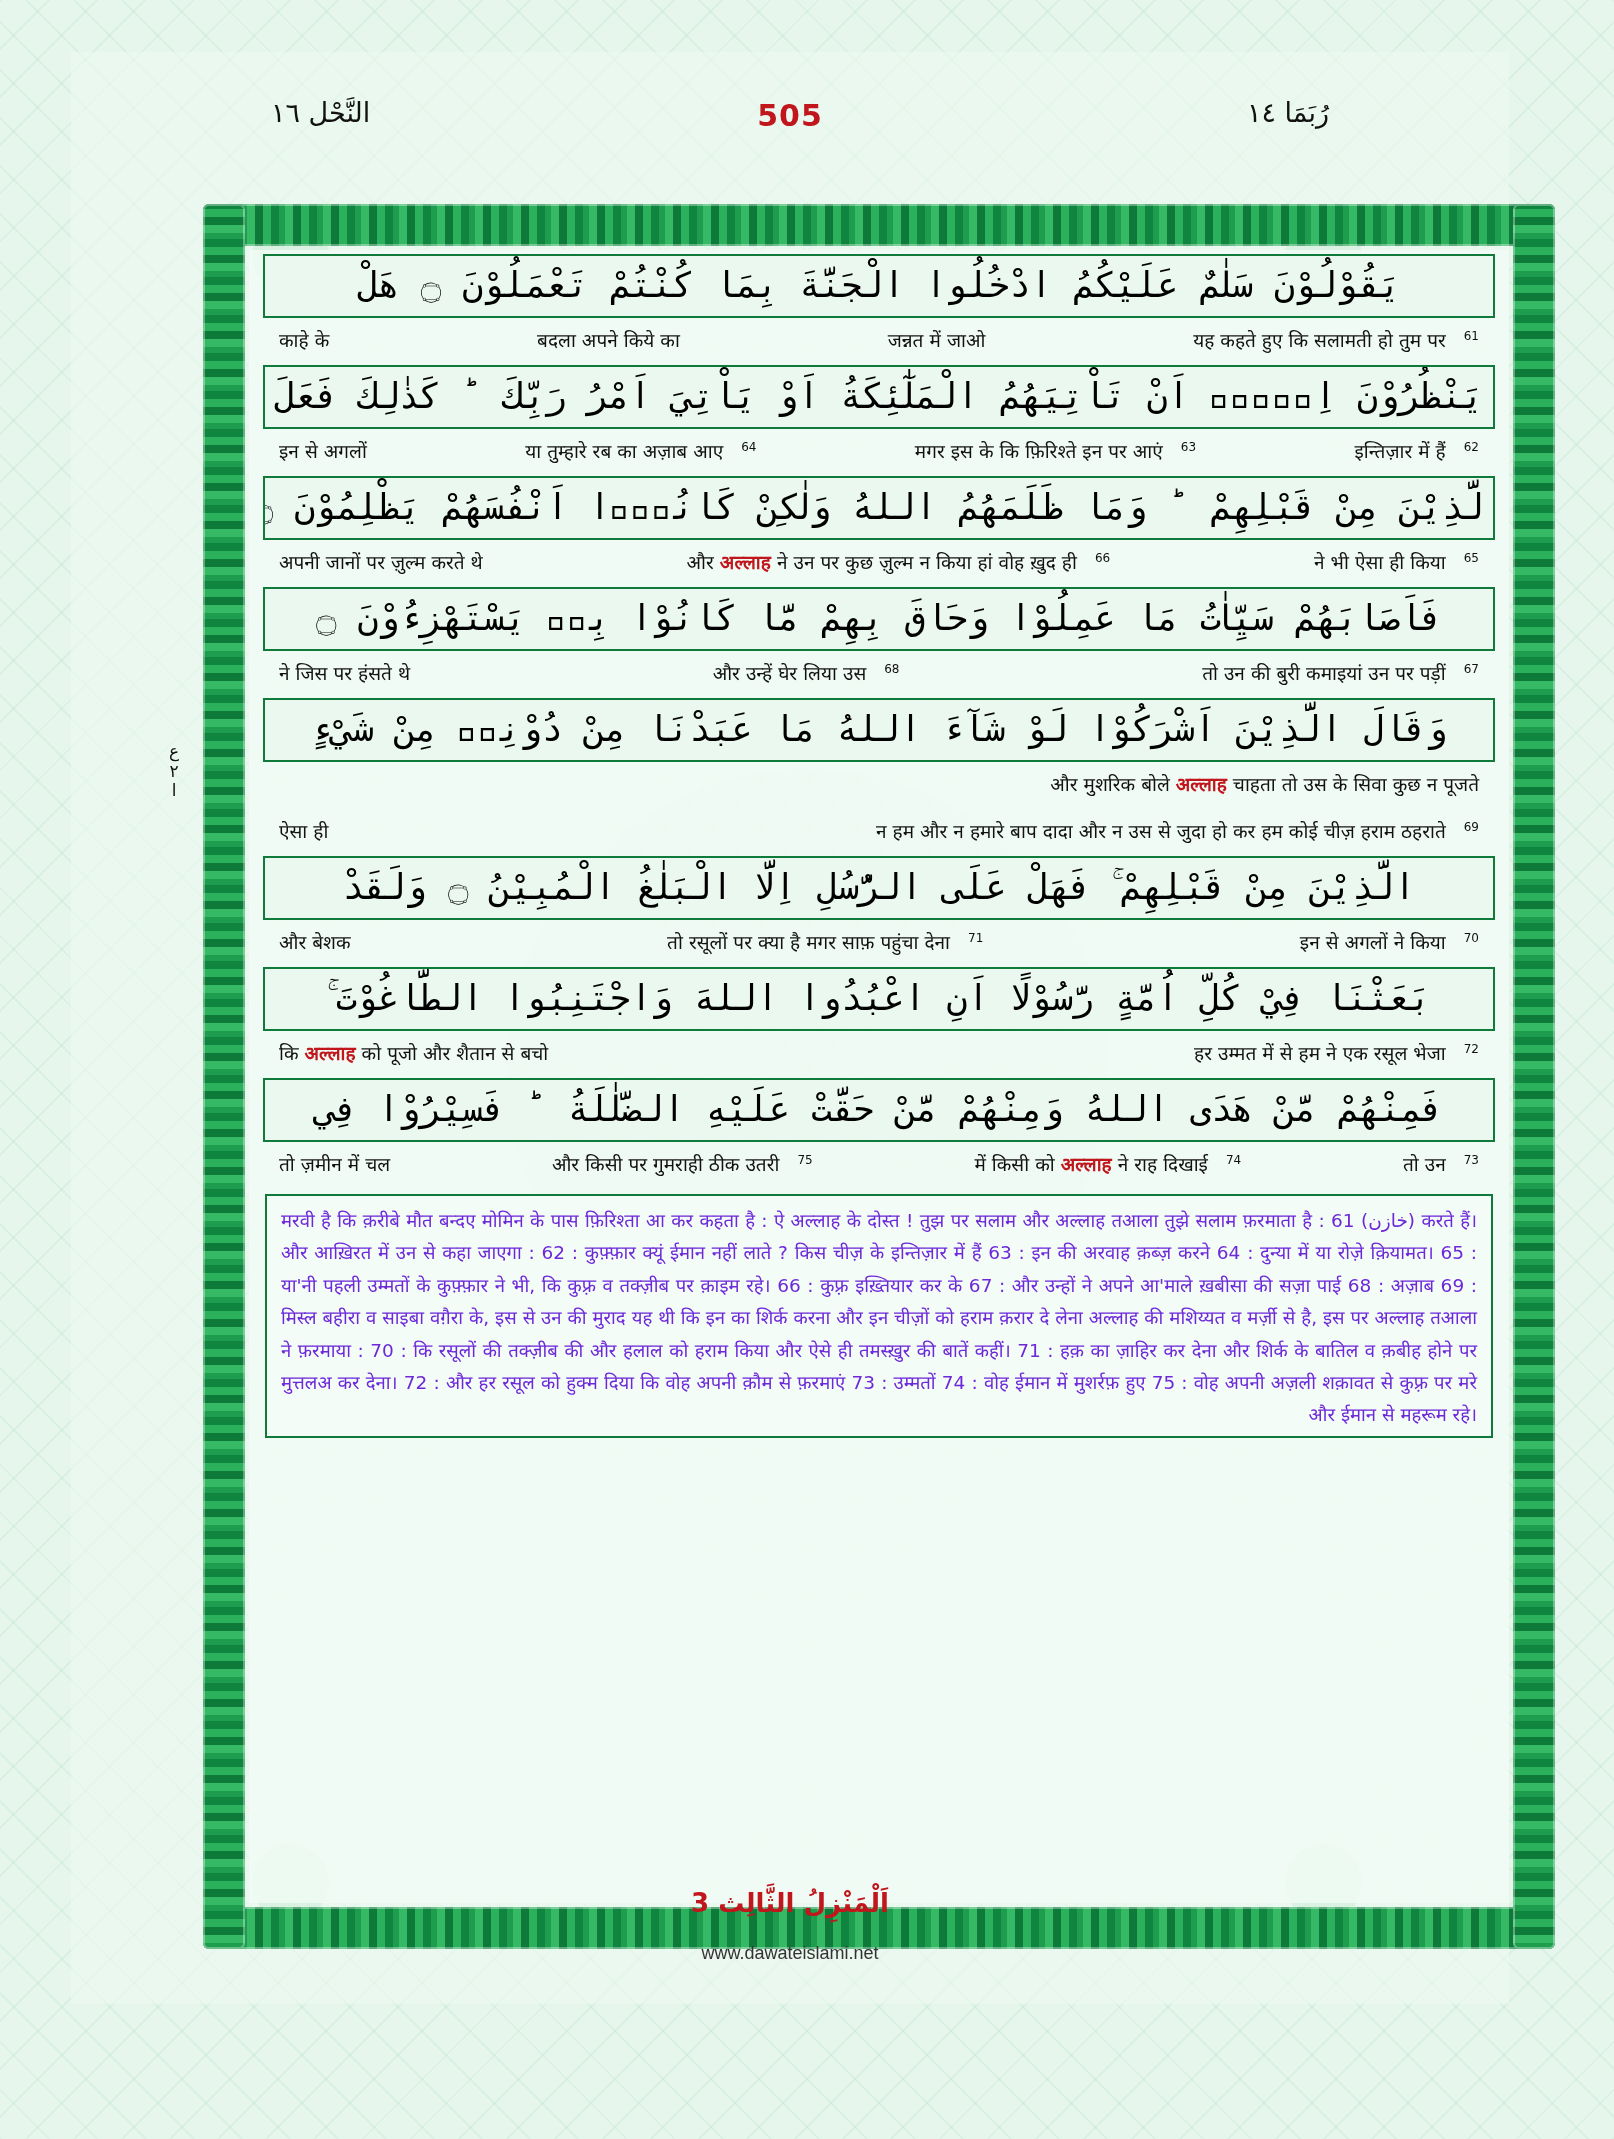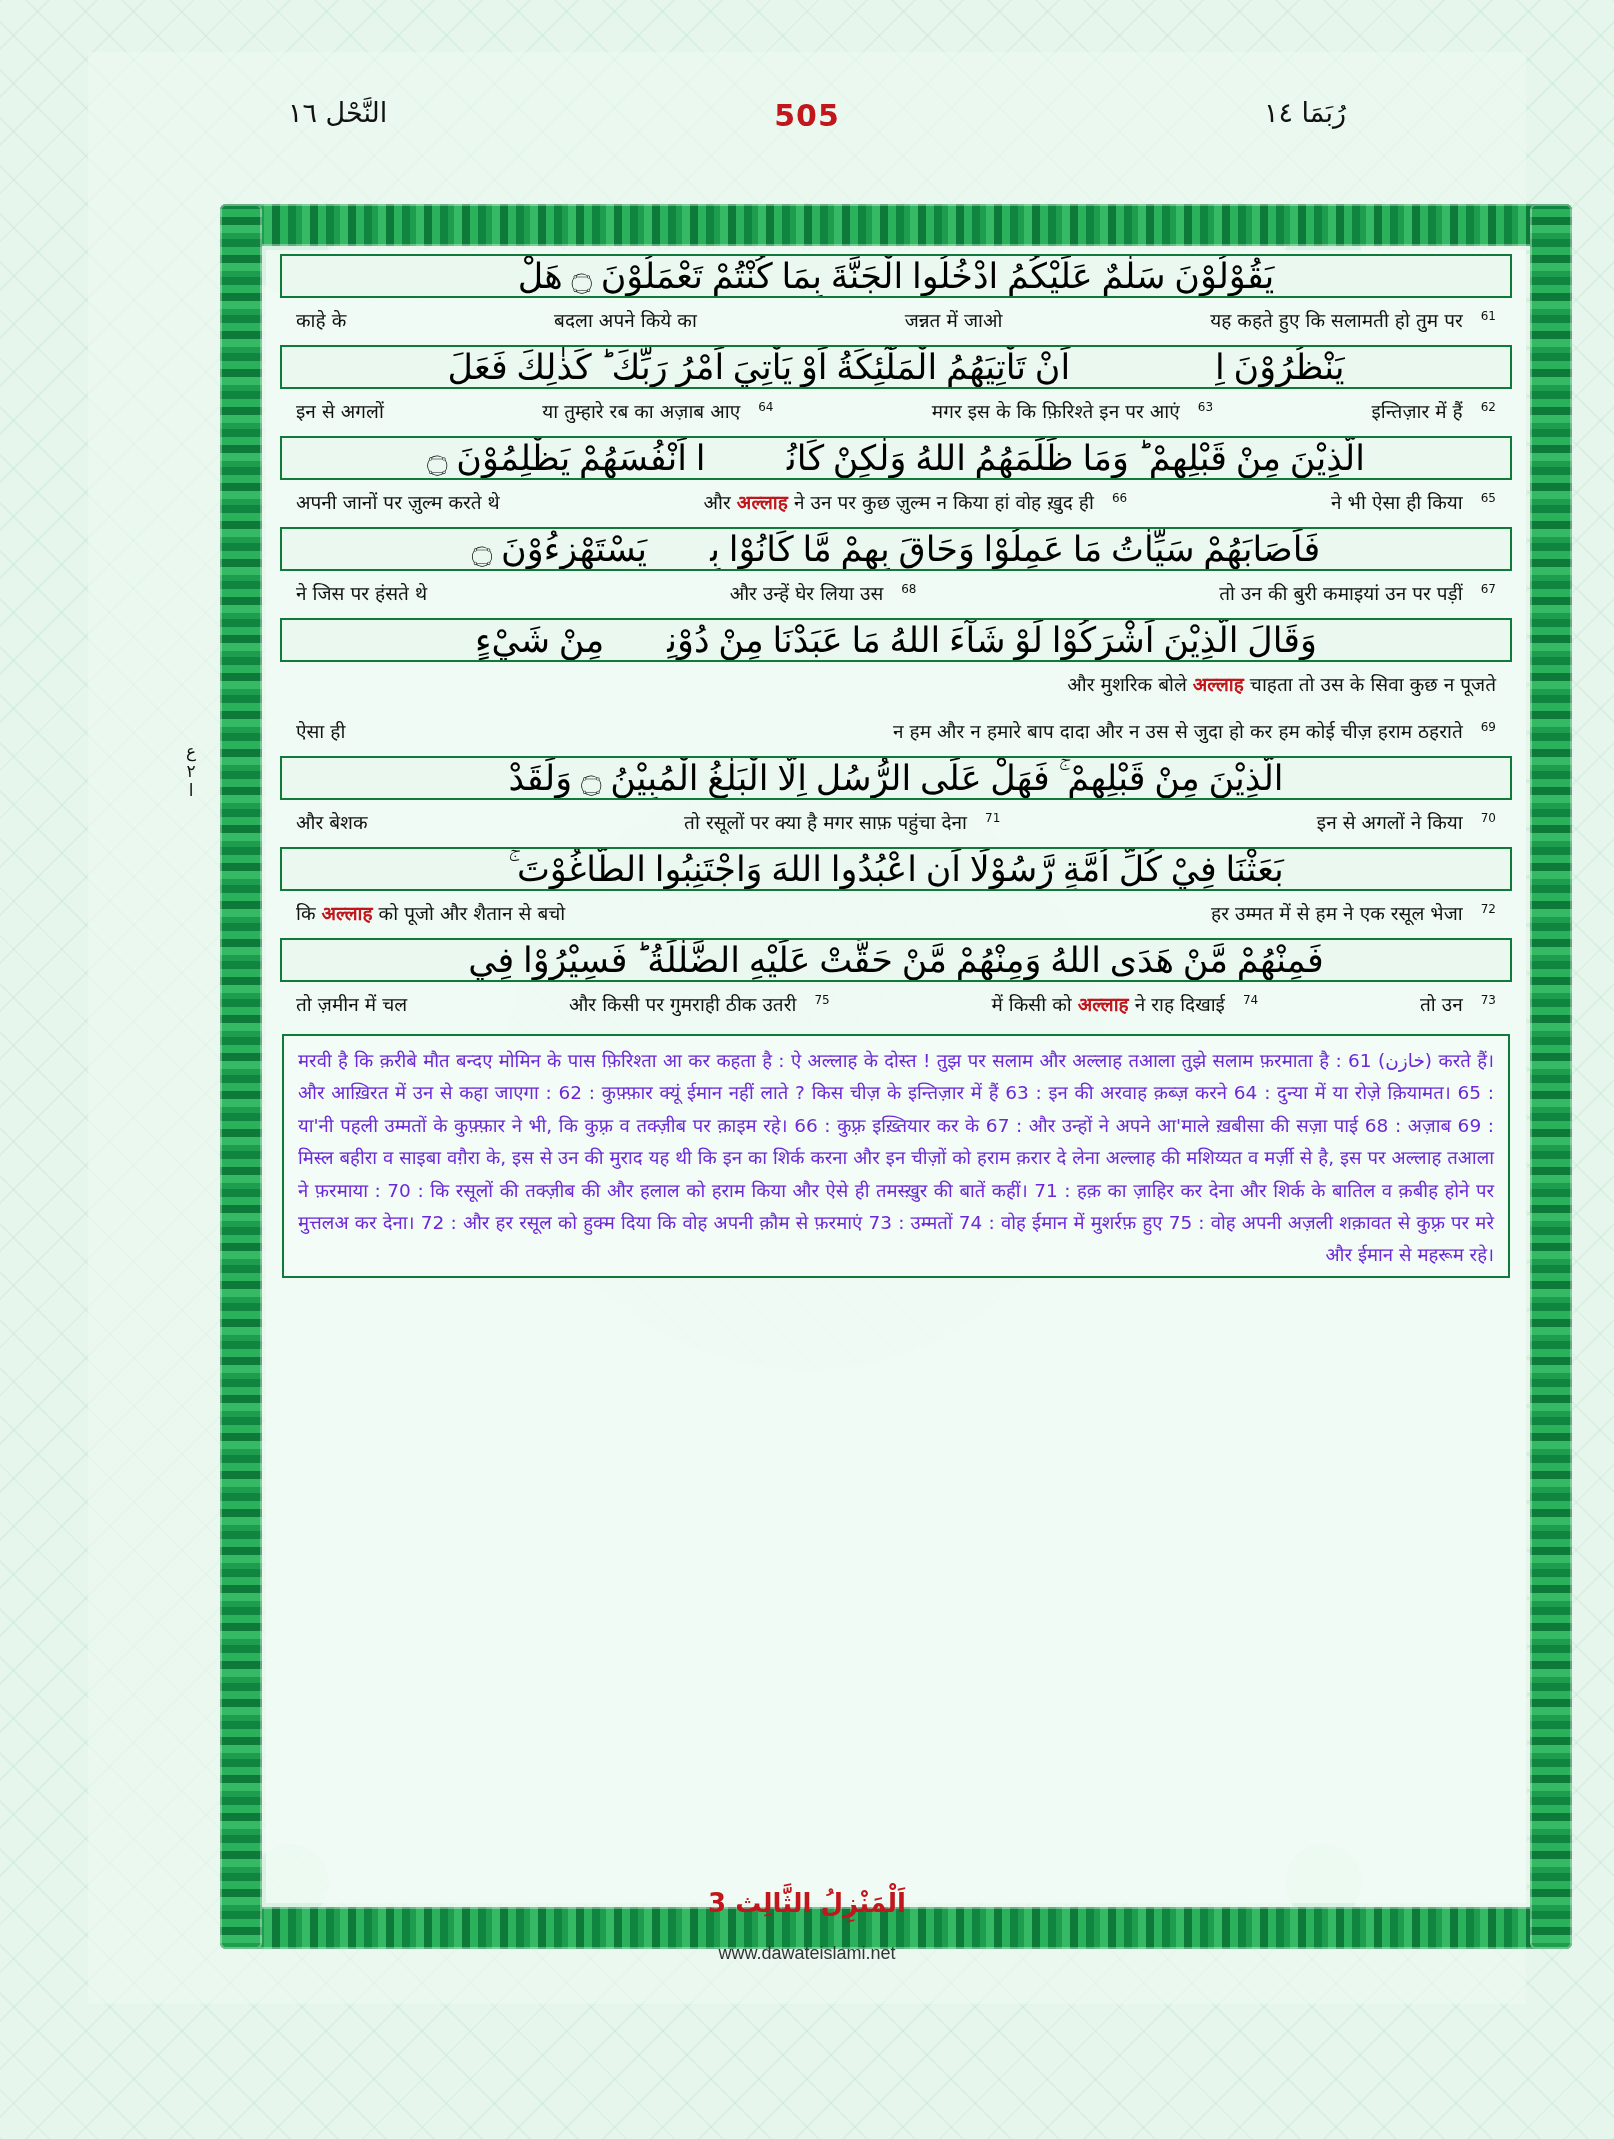--- a/index.html
+++ b/index.html
@@ -25,21 +25,21 @@
       radial-gradient(circle at 18% 88%, rgba(150,215,175,0.45) 0 38px, rgba(0,0,0,0) 39px),
       radial-gradient(circle at 82% 88%, rgba(150,215,175,0.45) 0 38px, rgba(0,0,0,0) 39px),
       radial-gradient(circle at 50% 50%, rgba(180,228,198,0.55) 0 300px, rgba(0,0,0,0) 302px),
       repeating-linear-gradient(45deg, rgba(176,224,195,0.25) 0 2px, rgba(0,0,0,0) 2px 34px),
       repeating-linear-gradient(-45deg, rgba(176,224,195,0.25) 0 2px, rgba(0,0,0,0) 2px 34px),
       #e7f6ed;
   }
 
   .sheet {
     position: absolute;
-    left: 88px;
+    left: 71px;
     top: 52px;
     width: 1438px;
     height: 1952px;
     background: rgba(238,250,243,0.55);
     box-sizing: border-box;
   }
 
   
   .head-row {
     position: absolute;
@@ -128,26 +128,26 @@
   }
 
   
   .ayah-block {
     margin: 0 14px 3px 14px;
   }
   .arabic-line {
     border: 2.5px solid #0f7a39;
     background: #eaf8ef;
     box-sizing: border-box;
-    height: 44px;
+    height: 64px;
     display: flex;
     align-items: center;
     justify-content: center;
     direction: rtl;
-    font-family: Liberation Serif, serif;
+    font-family: Liberation Mono, monospace;
     font-size: 35px;
     color: #000;
     letter-spacing: 0.5px;
     padding: 0 7px;
     overflow: hidden;
     white-space: nowrap;
   }
   .urdu-line {
     height: 44px;
     display: flex;

